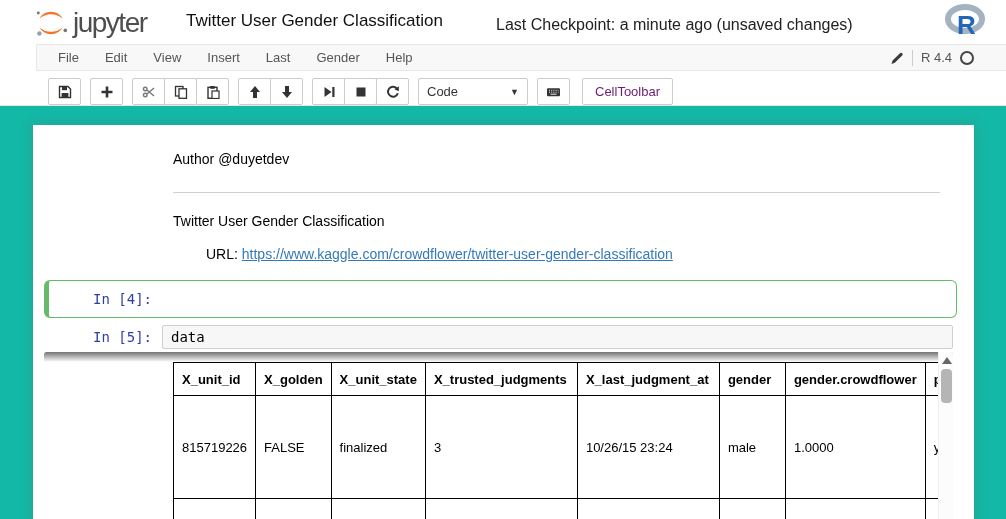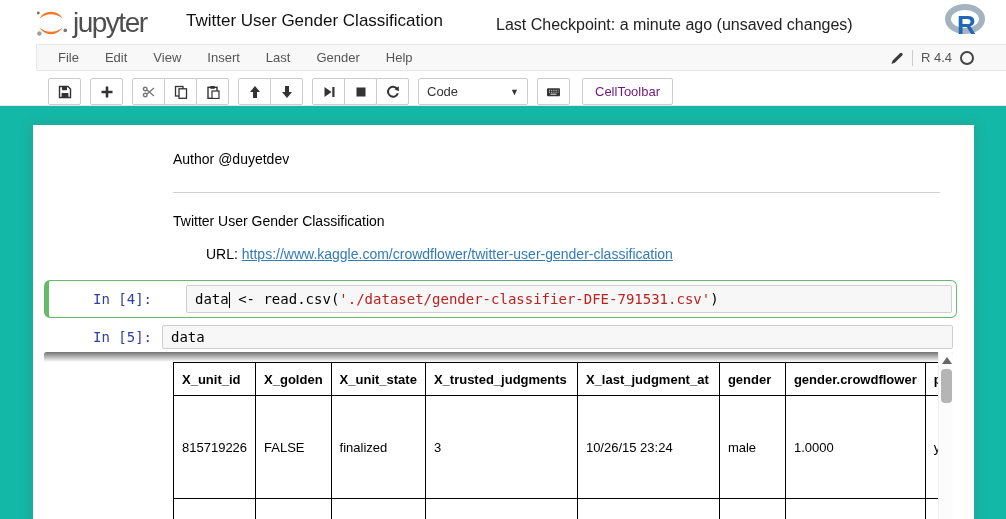--- a/index.html
+++ b/index.html
@@ -217,23 +217,20 @@
 
     <div class="md-text" style="top:26px;">Author @duyetdev</div>
     <div class="md-hr"></div>
     <div class="md-text" style="top:88px;">Twitter User Gender Classification</div>
     <div class="md-text" style="top:121px;margin-left:33px;">
       <span>URL: </span><a class="md-link">https://www.kaggle.com/crowdflower/twitter-user-gender-classification</a>
     </div>
 
     <div class="code-cell cell-selected" style="top:155px; height:38px;">
       <div class="prompt">In [4]:</div>
-      <div class="input-box">
-        <span class="code-line"><span>data</span><span class="cursor"></span><span> &lt;- </span><span>read.csv</span><span>(</span><span class="tok-string">'./dataset/gender-classifier-DFE-791531.csv'</span><span>)</span></span>
-      </div>
     </div>
 
     <div class="code-cell" style="top:196px; height:32px;">
       <div class="prompt">In [5]:</div>
       <div class="input-box">
         <span class="code-line">data</span>
       </div>
     </div>
 
     <div class="output-scroll">

